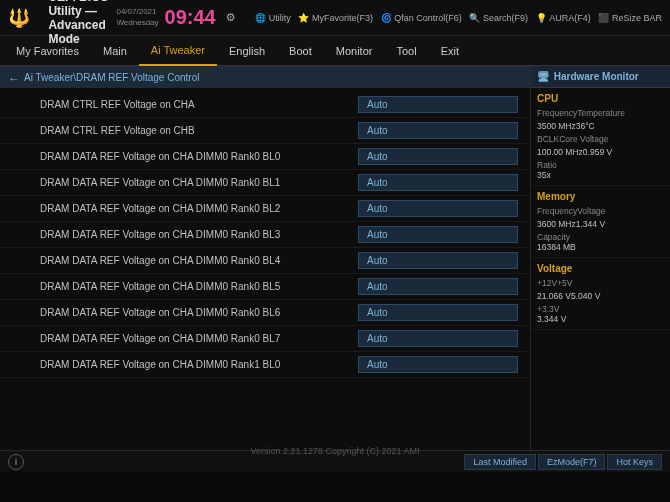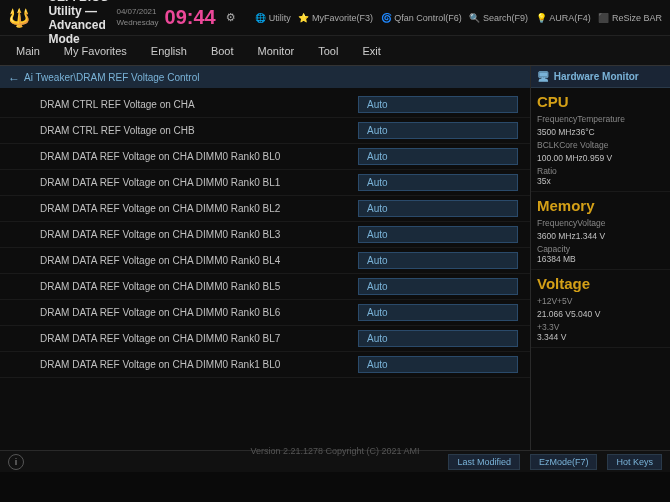--- a/index.html
+++ b/index.html
@@ -150,21 +150,21 @@
       font-size: 10px;
       font-weight: bold;
       border-bottom: 1px solid #2a3a4a;
     }
     .hw-section {
       padding: 5px 6px;
       border-bottom: 1px solid #1a1a1a;
     }
     .hw-section-title {
       color: #d4a017;
-      font-size: 15px;
+      font-size: 10px;
       font-weight: bold;
       margin-bottom: 4px;
     }
     .hw-row {
       display: flex;
       margin-bottom: 3px;
     }
     .hw-label {
       color: #888;
       font-size: 8.5px;
@@ -197,21 +197,21 @@
       display: flex;
       align-items: center;
       justify-content: center;
       color: #aaa;
       font-size: 9px;
       cursor: pointer;
     }
     .bottom-right {
       display: flex;
       align-items: center;
-      gap: 10px;
+      gap: 2px;
     }
     .bottom-btn {
       background: #1a2535;
       border: 1px solid #2a3a4a;
       color: #7ab3d8;
       font-size: 9px;
       padding: 1px 8px;
       cursor: pointer;
       height: 16px;
       display: flex;
@@ -256,22 +256,23 @@
     <span>🌐 <span>Utility</span></span>
     <span>⭐ <span>MyFavorite(F3)</span></span>
     <span>🌀 <span>Qfan Control(F6)</span></span>
     <span>🔍 <span>Search(F9)</span></span>
     <span>💡 <span>AURA(F4)</span></span>
     <span>⬛ <span>ReSize BAR</span></span>
   </div>
 </div>
 
 <div class="nav-bar">
+  <div class="nav-item">My Favorites</div>
   <div class="nav-item">Main</div>
-  <div class="nav-item">My Favorites</div>
+  <div class="nav-item active">Ai Tweaker</div>
   <div class="nav-item">English</div>
   <div class="nav-item">Boot</div>
   <div class="nav-item">Monitor</div>
   <div class="nav-item">Tool</div>
   <div class="nav-item">Exit</div>
 </div>
 
 <div class="main-layout">
 
   <div class="content-area">

